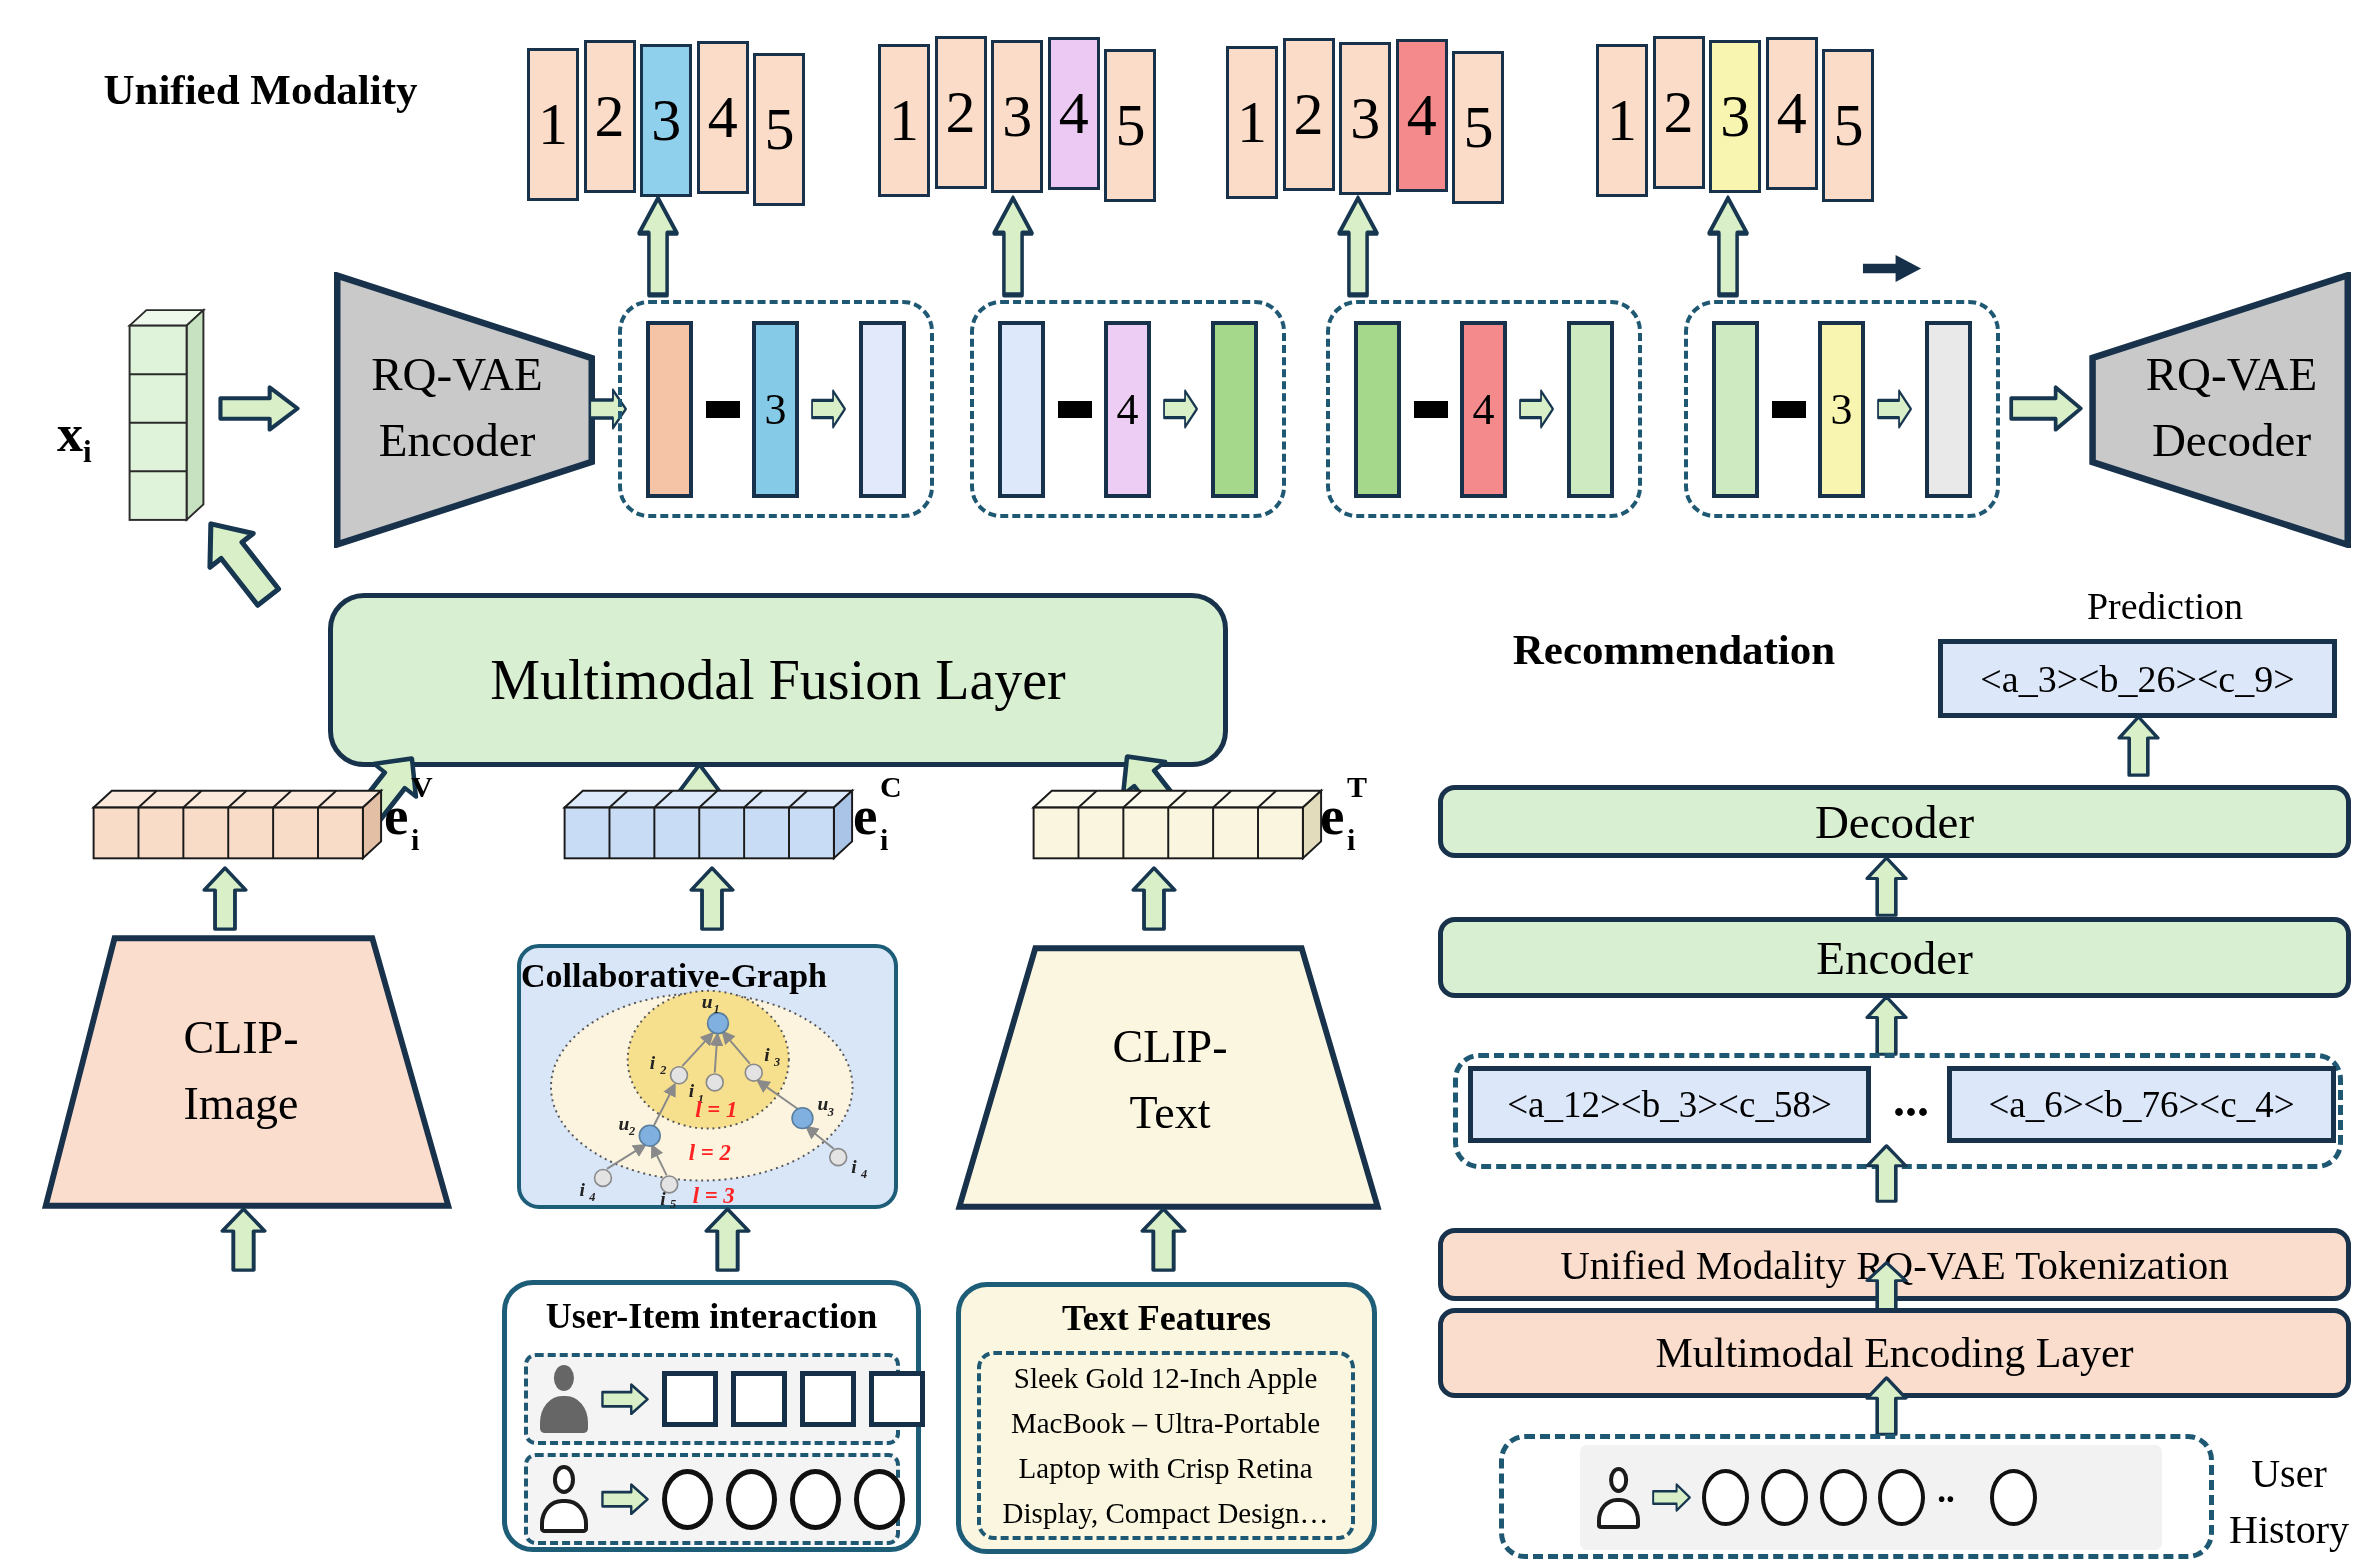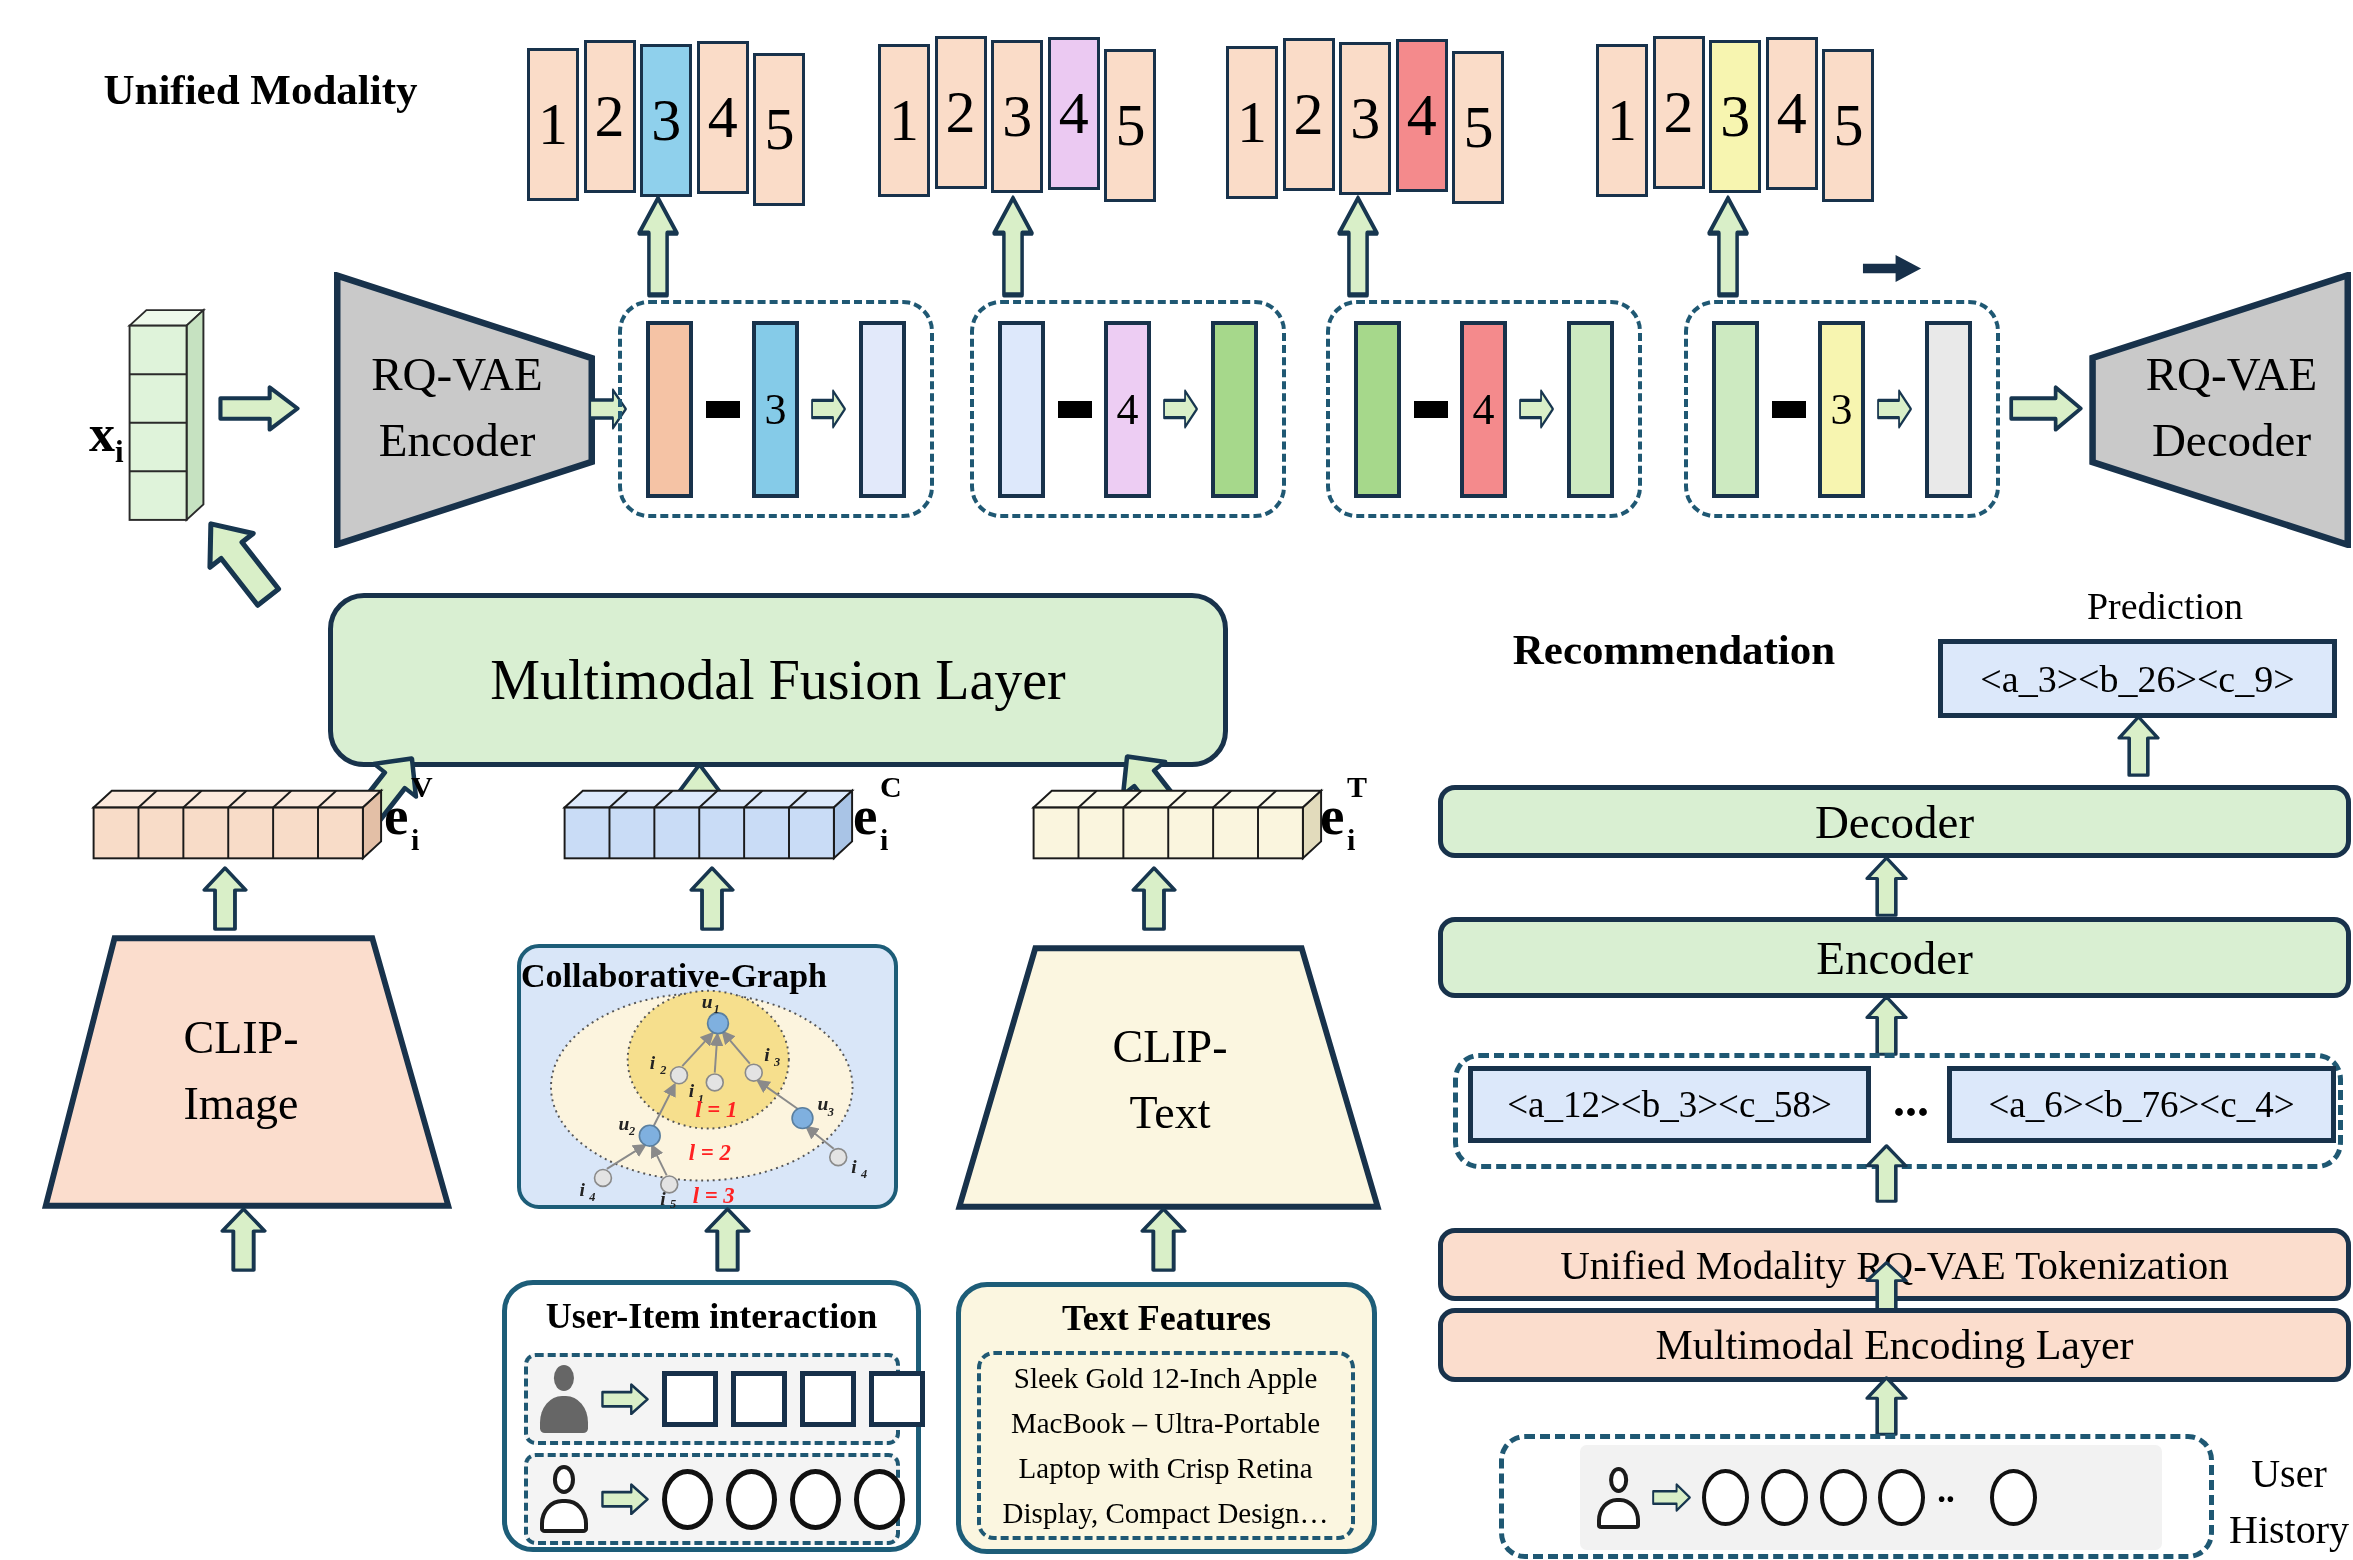--- a/index.html
+++ b/index.html
@@ -187,21 +187,21 @@
       <polygon points="4,28 30,4 118,4 92,28" fill="#EEF9EB" stroke="#2a2a2a" stroke-width="3"></polygon>
       <polygon points="92,28 118,4 118,304 92,328" fill="#C6E2C1" stroke="#2a2a2a" stroke-width="3"></polygon>
       <rect x="4" y="28" width="88" height="300" fill="#DFF3DA" stroke="#2a2a2a" stroke-width="3"></rect>
       <g stroke="#2a2a2a" stroke-width="3">
         <line x1="4" y1="103" x2="92" y2="103"></line>
           <line x1="4" y1="178" x2="92" y2="178"></line>
           <line x1="4" y1="253" x2="92" y2="253"></line>
       </g>
     </svg>
   </div>
-  <div class="abs" style="left:57px;top:404px;font-weight:bold;font-size:52px;margin-left:32px;">
+  <div class="abs" style="left:57px;top:404px;font-weight:bold;font-size:52px;">
     <span>x</span><sub style="font-size:31px">i</sub>
   </div>
   <div class="ga" style="left:218px;top:385px;width:82px;height:47px;">
       <svg viewBox="0 0 100 60" preserveAspectRatio="none">
         <use href="#ar"></use>
       </svg>
     </div>
 
   <div class="trap" style="left:334px;top:272px;width:261px;height:276px;">
     <svg viewBox="0 0 402 424">
@@ -543,21 +543,21 @@
     </div>
 
   <div class="pbar" style="top:1228px;height:73px;">
       <span>Unified Modality RQ-VAE Tokenization</span>
     </div>
   <div class="ga" style="left:1865px;top:1261px;width:43px;height:53px;">
       <svg viewBox="0 0 60 100" preserveAspectRatio="none">
         <use href="#au"></use>
       </svg>
     </div>
-  <div class="pbar" style="top:1308px;height:74px;font-size:42px;justify-content:center;">
+  <div class="pbar" style="top:1308px;height:90px;font-size:42px;justify-content:center;">
       <span>Multimodal Encoding Layer</span>
     </div>
   <div class="ga" style="left:1865px;top:1376px;width:43px;height:60px;">
       <svg viewBox="0 0 60 100" preserveAspectRatio="none">
         <use href="#au"></use>
       </svg>
     </div>
 
   <div class="dashbox" style="left:1499px;top:1434px;width:715px;height:125px;"></div>
   <div class="uhgray uh">

